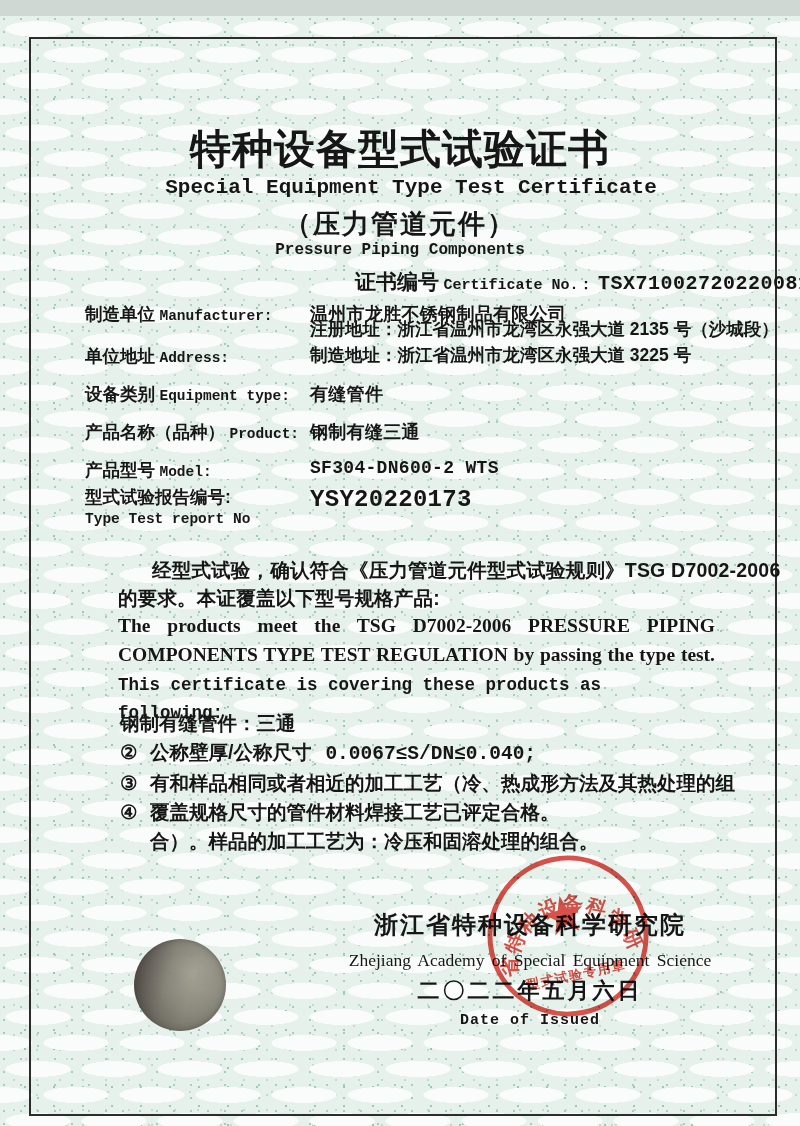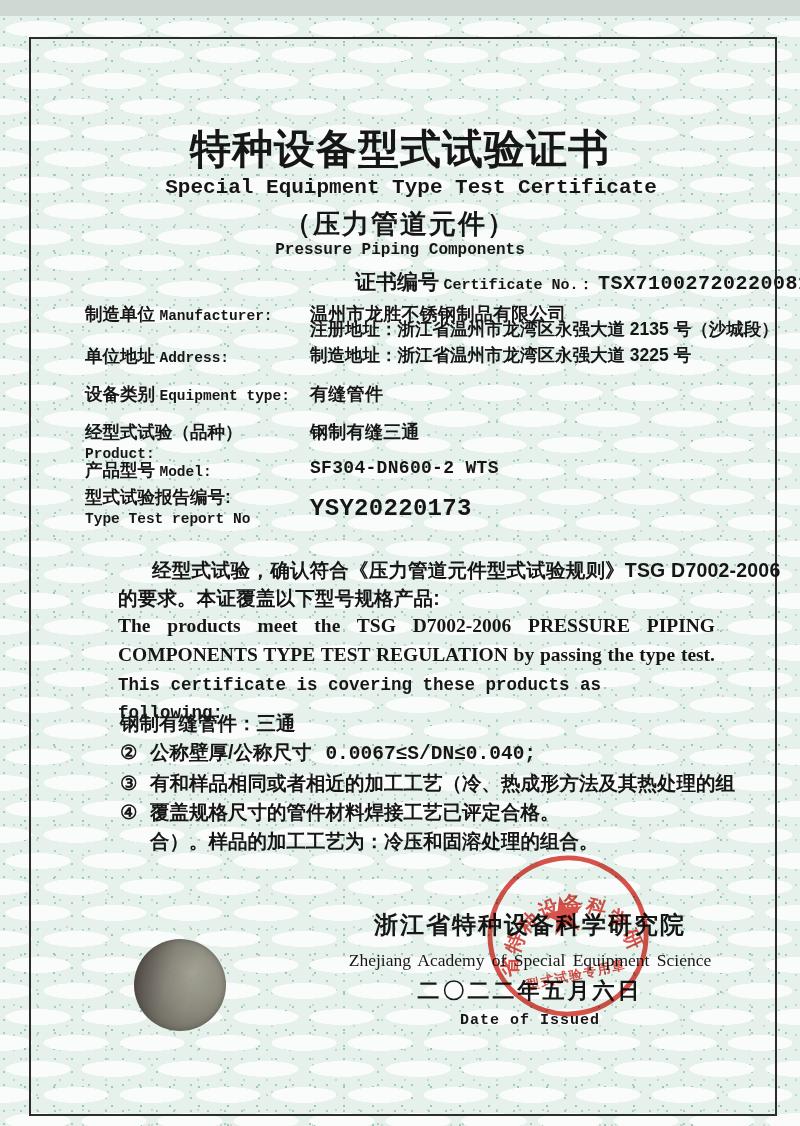--- a/index.html
+++ b/index.html
@@ -117,35 +117,35 @@
   <div class="abs inforow" style="top:366px;">
     <div class="lbl">
       <span class="cn cjk">设备类别</span>
       <span class="en mono">Equipment type:</span>
     </div>
     <div class="val cjk">有缝管件</div>
   </div>
 
   <div class="abs inforow" style="top:404px;">
     <div class="lbl">
-      <span class="cn cjk">经型式试验（品种）</span>
+      <span class="cn cjk">产品名称（品种）</span>
       <span class="en mono">Product:</span>
     </div>
     <div class="val cjk">钢制有缝三通</div>
   </div>
 
   <div class="abs inforow" style="top:442px;">
     <div class="lbl">
       <span class="cn cjk">产品型号</span>
       <span class="en mono">Model:</span>
     </div>
     <div class="val mono">SF304-DN600-2 WTS</div>
   </div>
 
-  <div class="abs inforow" style="top:470px;align-items:center;">
+  <div class="abs inforow" style="top:470px;align-items:flex-start;">
     <div class="lbl lbl-2l">
       <div class="line cn cjk">型式试验报告编号:</div>
       <div class="line en mono">Type Test report No</div>
     </div>
     <div class="val mono" style="font-size:24px;">YSY20220173</div>
   </div>
 
   <div class="abs para">
     <div class="cnline indent cjk">经型式试验，确认符合《压力管道元件型式试验规则》TSG D7002-2006</div>
     <div class="cnline cjk">的要求。本证覆盖以下型号规格产品:</div>

